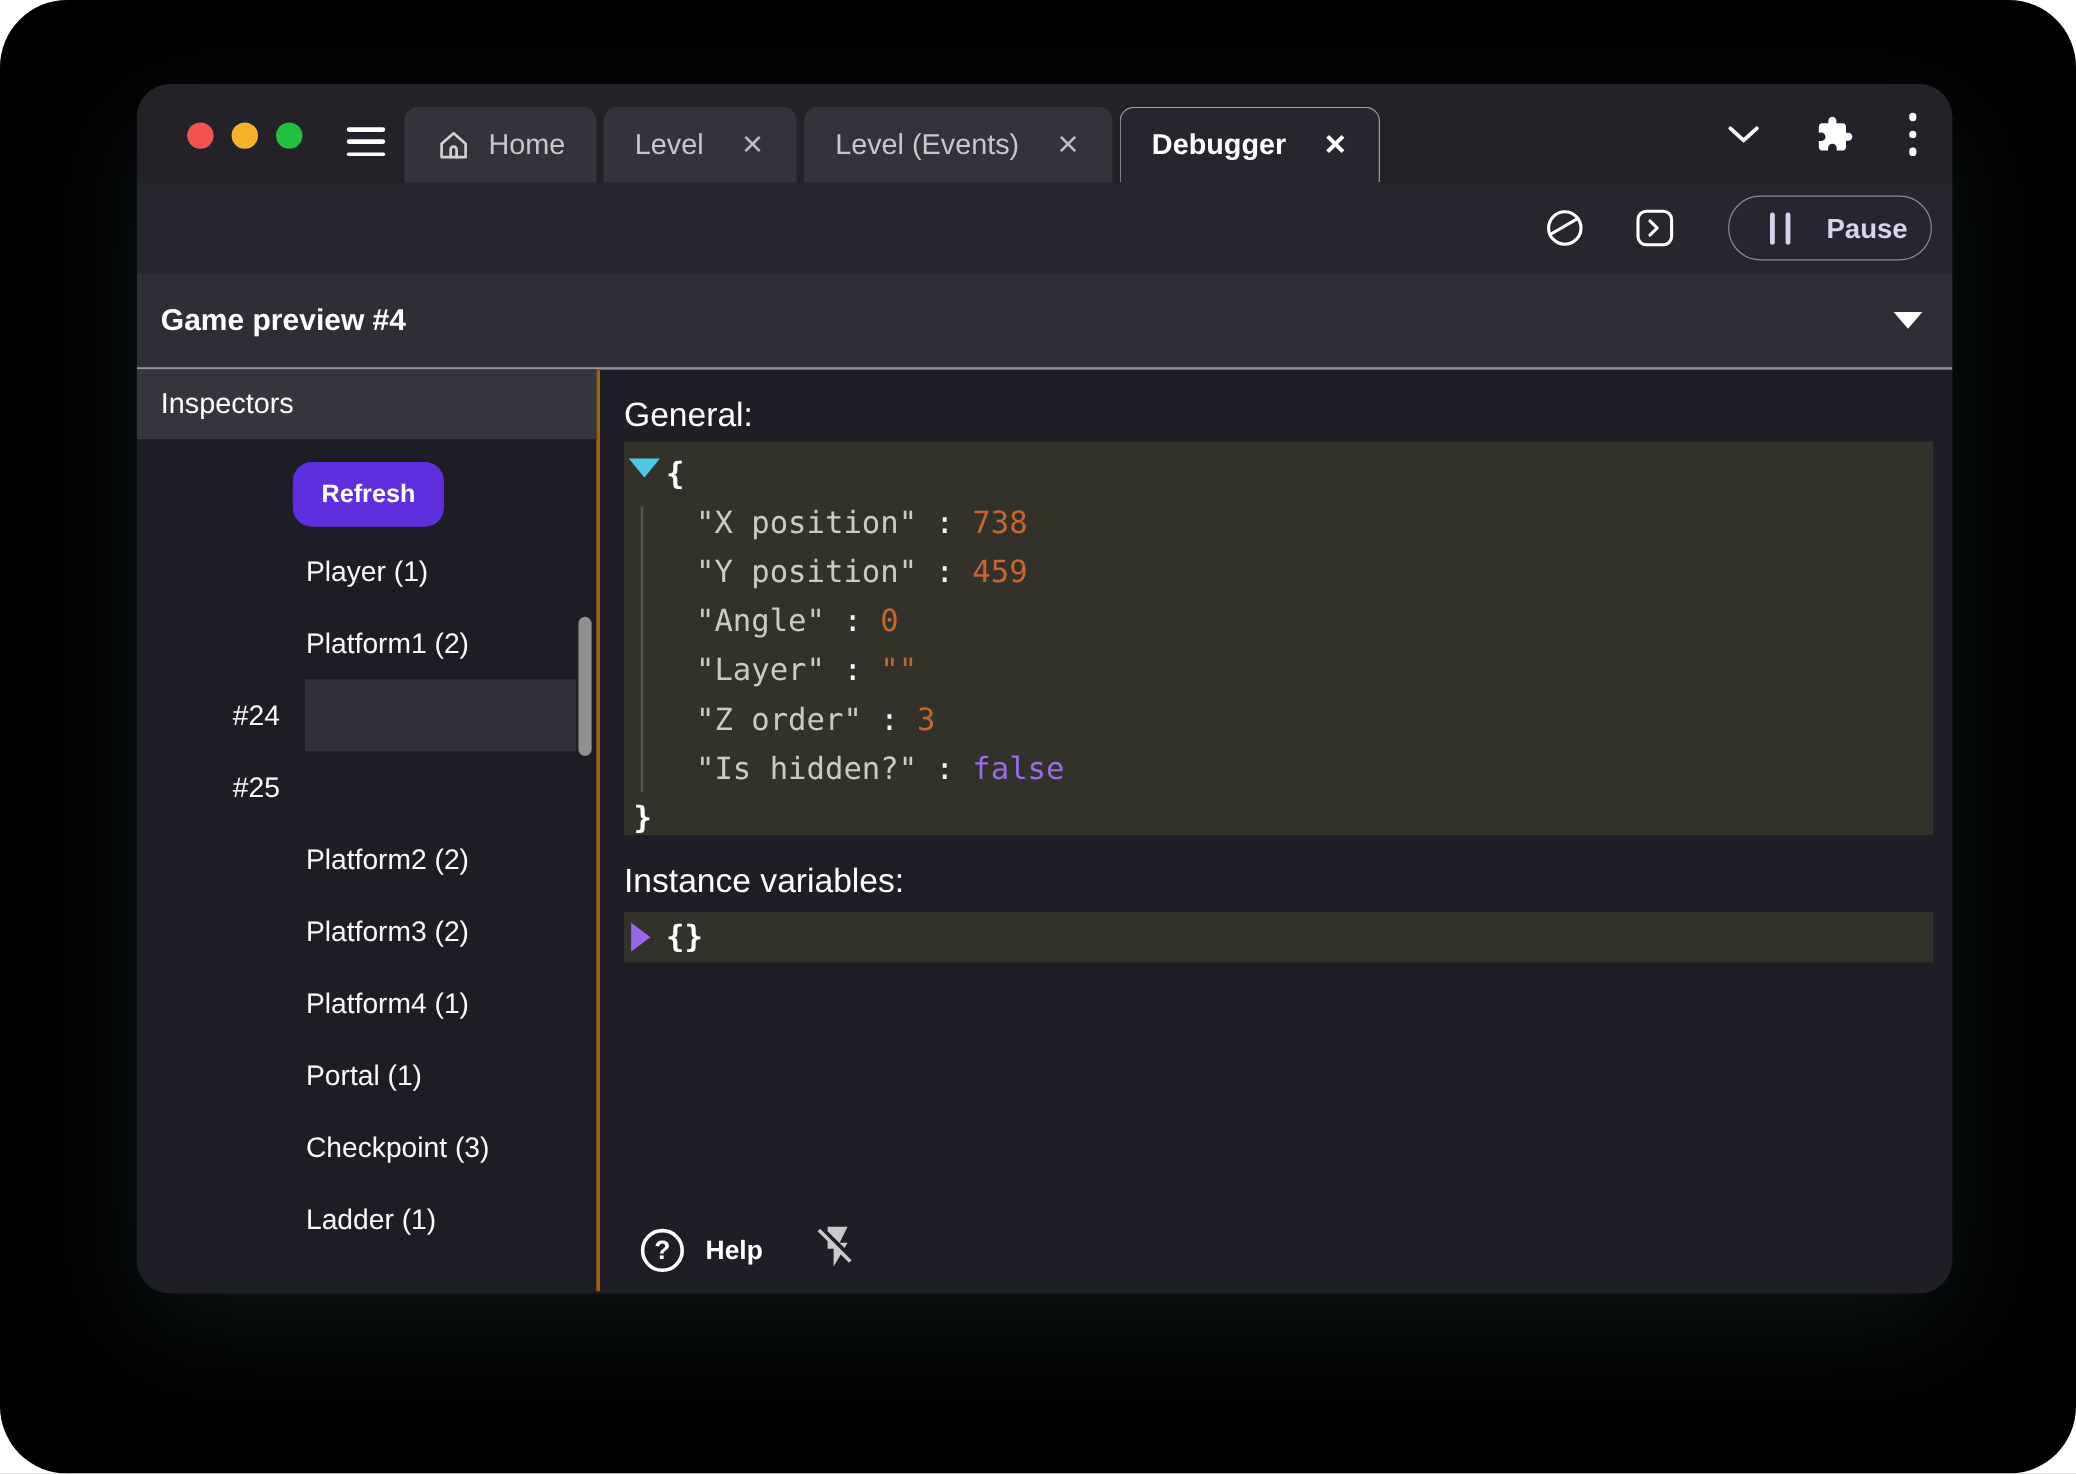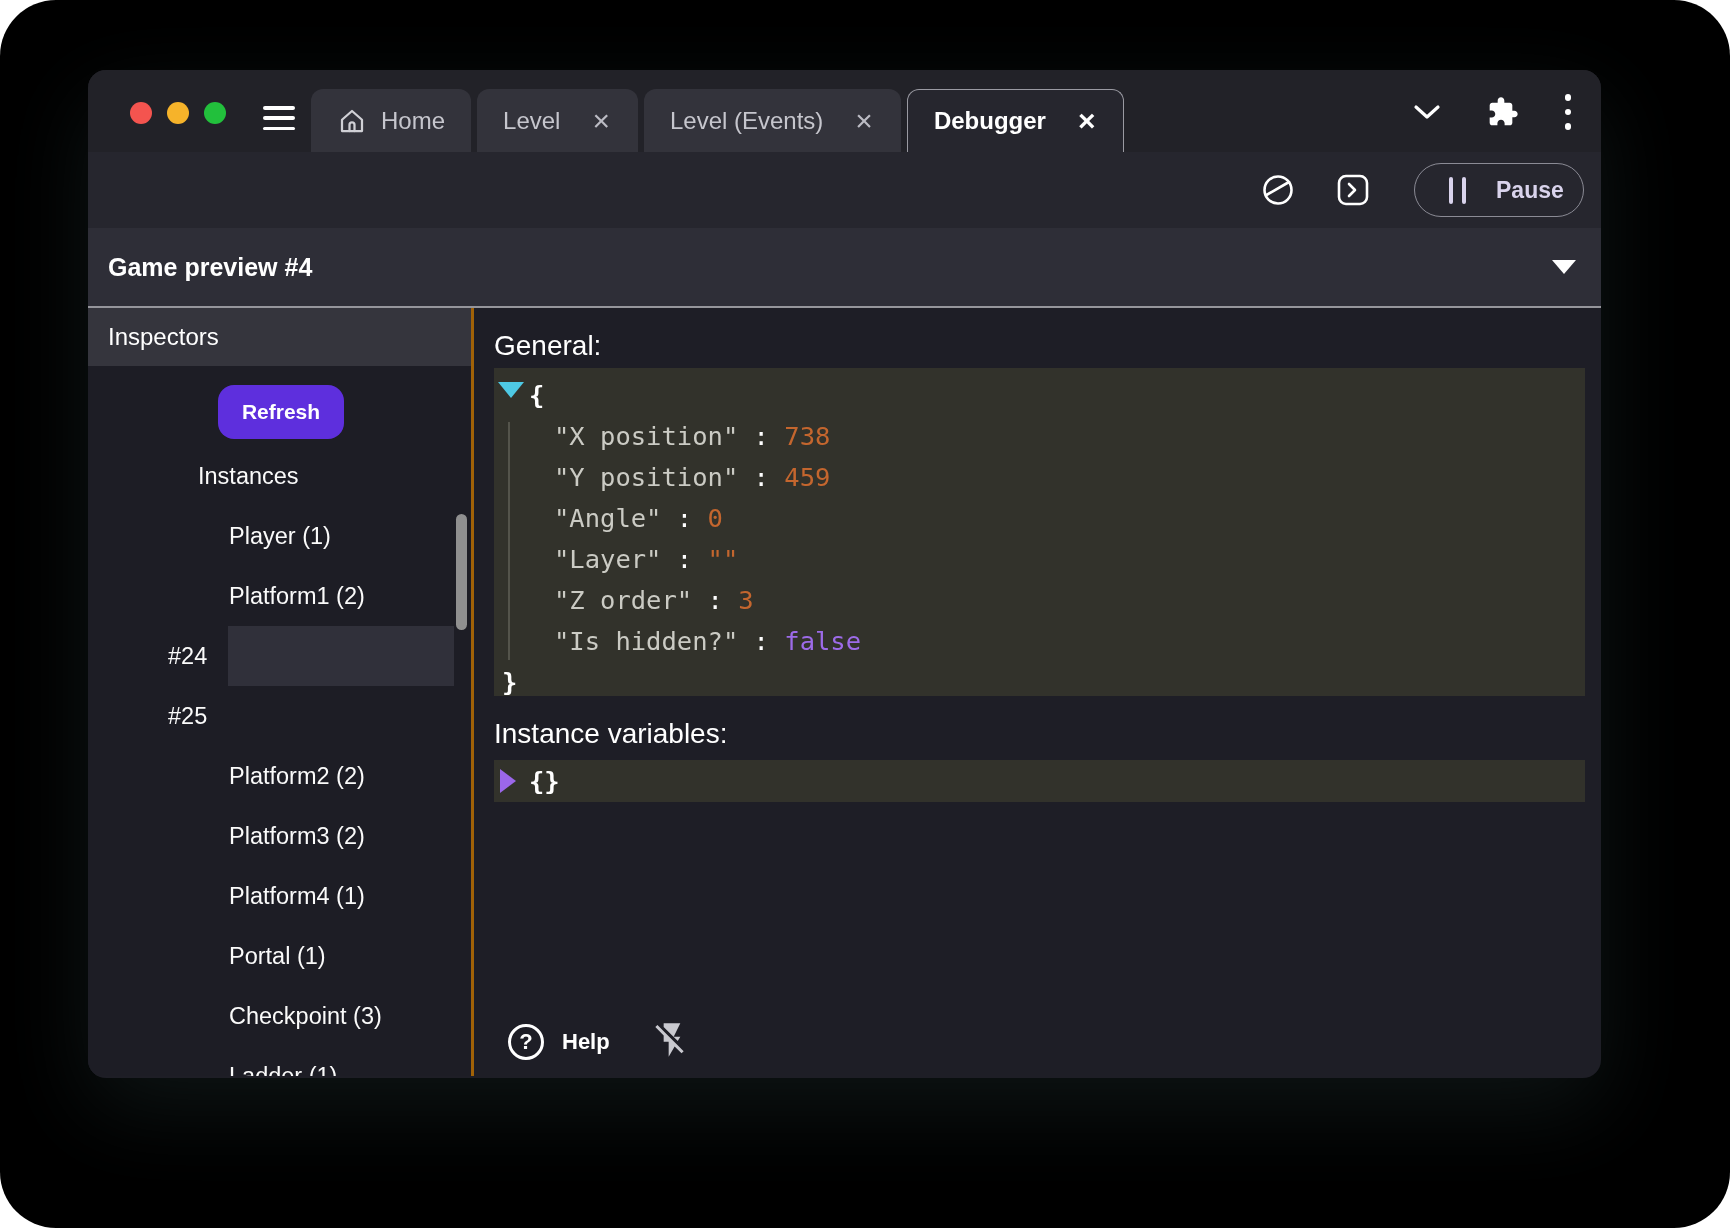--- a/index.html
+++ b/index.html
@@ -1,20 +1,20 @@
 <!DOCTYPE html>
 <html><head>
 <meta charset="utf-8">
 <style>
   * { margin:0; padding:0; box-sizing:border-box; }
   html,body { width:1730px; height:1228px; background:#ffffff; font-family:"Liberation Sans",sans-serif; }
   .canvas { position:relative; width:1730px; height:1228px; background:#000; border-radius:56px; overflow:hidden; }
 
-  .window { position:absolute; left:88px; top:70px; width:1513px; height:1008px;
-            background:#1e1e26; border-radius:18px; overflow:hidden;
+  .window { position:absolute; left:114px; top:70px; width:1513px; height:1008px;
+            background:#1e1e26; border-radius:28px; overflow:hidden;
             box-shadow:0 30px 90px rgba(40,60,60,.35); }
 
   
   .titlebar { position:relative; height:82px; background:#222228; }
   .lights { position:absolute; left:42px; top:32px; display:flex; gap:15px; }
   .light { width:22px; height:22px; border-radius:50%; }
   .light.red{ background:#f4544f; } .light.yellow{ background:#f6b32a; } .light.green{ background:#22c03c; }
   .hamburger { position:absolute; left:175px; top:36px; width:32px; height:24px;
                display:flex; flex-direction:column; justify-content:space-between; cursor:pointer; }
   .hamburger div { height:3.5px; background:#fff; border-radius:2px; }
@@ -180,21 +180,20 @@
 
     <div class="content">
 
       <div class="sidebar">
         <div class="sidebar-header">
           <span>Inspectors</span>
         </div>
         <div class="sidebar-body">
           <button class="refresh-btn">Refresh</button>
           <div class="tree">
-            <div class="trow lvl0">Instances</div>
             <div class="trow lvl1">Player (1)</div>
             <div class="trow lvl1">Platform1 (2)</div>
             <div class="trow lvl2 selected">#24</div>
             <div class="trow lvl2">#25</div>
             <div class="trow lvl1">Platform2 (2)</div>
             <div class="trow lvl1">Platform3 (2)</div>
             <div class="trow lvl1">Platform4 (1)</div>
             <div class="trow lvl1">Portal (1)</div>
             <div class="trow lvl1">Checkpoint (3)</div>
             <div class="trow lvl1">Ladder (1)</div>

